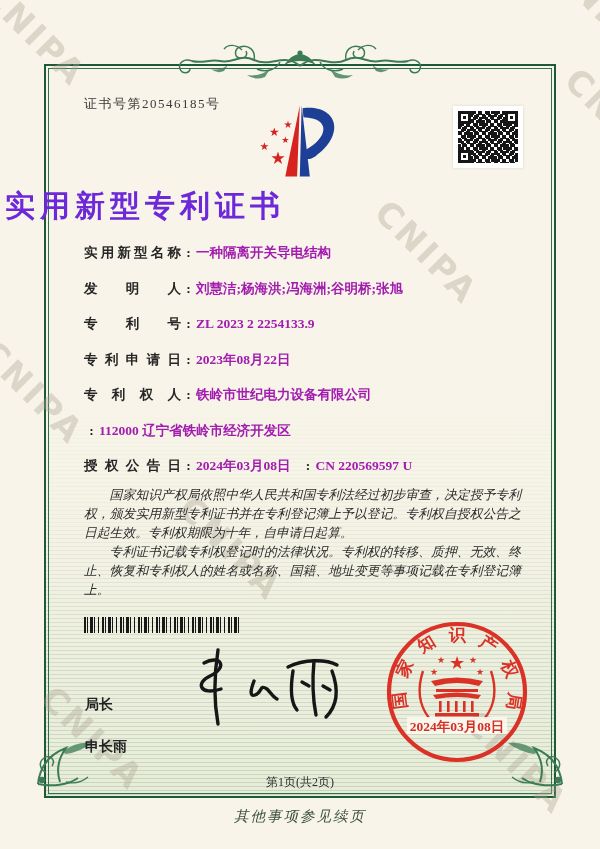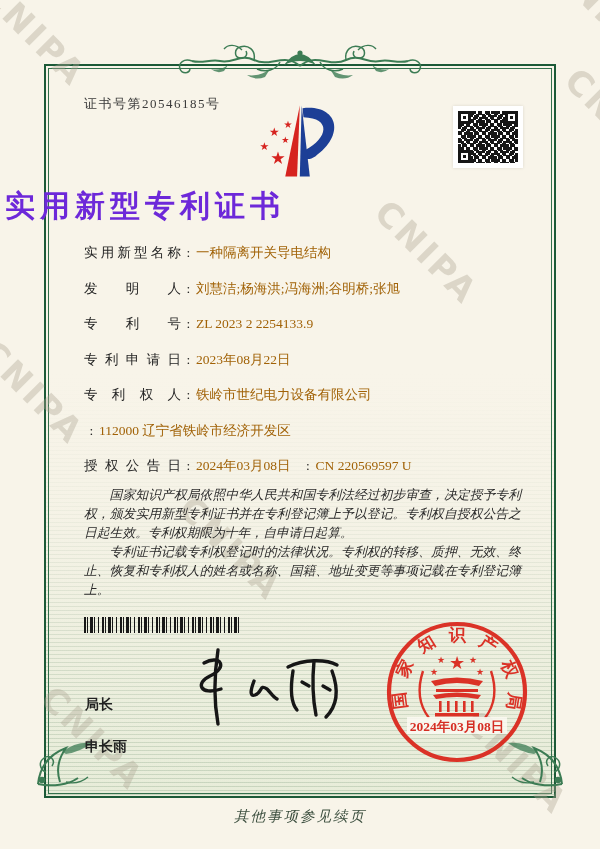--- a/index.html
+++ b/index.html
@@ -39,25 +39,25 @@
         repeating-conic-gradient(#161616 0% 25%, rgba(0,0,0,0) 0% 50%),
         repeating-conic-gradient(#161616 0% 25%, rgba(0,0,0,0) 0% 50%);
       background-size:8px 8px,6px 6px;}
   .qf{position:absolute;width:13px;height:13px;border:3px solid #161616;background:#fff;box-sizing:border-box;}
   .qf::after{content:"";position:absolute;inset:2px;background:#161616;}
   .qf-tl{left:0;top:0}.qf-tr{right:0;top:0}.qf-bl{left:0;bottom:0}
 
   .title{position:absolute;z-index:2;left:0;width:600px;top:186px;text-align:left;
       font-size:30px;font-weight:700;letter-spacing:5px;text-indent:5px;color:#6d28d9;}
 
-  .fields{position:absolute;z-index:2;left:84px;top:243px;width:438px;font-size:13.5px;color:#1e1e1e;}
+  .fields{position:absolute;z-index:2;left:84px;top:243px;width:438px;font-size:13.5px;color:#1e1e1e;font-weight:bold;}
   .frow{height:35.5px;line-height:19px;display:flex;}
   .flabel{display:inline-block;width:97px;text-align:justify;text-align-last:justify;color:#262626;flex:none;}
   .fcolon{display:inline-block;width:15px;text-align:center;flex:none;}
-  .fvalue{color:#a16207;}
+  .fvalue{color:#a21caf;}
   .fpair2{display:flex;margin-left:10px;}
   .flabel2{display:inline-block;width:88px;text-align:justify;text-align-last:justify;flex:none;}
 
   .paras{position:absolute;z-index:2;left:84px;top:486px;width:437px;font-size:12.8px;
       line-height:19px;color:#2a2a2a;font-style:italic;}
   .paras p{margin:0;text-indent:2em;text-align:justify;}
 
   .barcode{position:absolute;z-index:2;left:84px;top:617px;width:158px;height:16px;
       background:repeating-linear-gradient(90deg,#181818 0 2px,rgba(0,0,0,0) 2px 3px,
         #181818 3px 4px,rgba(0,0,0,0) 4px 6px,#181818 6px 9px,rgba(0,0,0,0) 9px 10px,
@@ -247,15 +247,16 @@
       <rect x="6" y="14" width="2.6" height="11"></rect>
       <rect x="14" y="14" width="2.6" height="11"></rect>
       <rect x="-22" y="26" width="44" height="3.5"></rect>
       <path d="M-34,-16 C-40,2 -38,18 -28,31" stroke="#da2318" stroke-width="2.4" fill="none"></path>
       <path d="M34,-16 C40,2 38,18 28,31" stroke="#da2318" stroke-width="2.4" fill="none"></path>
     </g>
     <rect x="25" y="100" width="100" height="17" fill="#fdfbf4" opacity="0.88"></rect>
     <text x="75" y="113.5" text-anchor="middle" font-size="13.5" font-weight="bold" fill="#d51f15">2024年03月08日</text>
   </svg>
 
+  <div class="page-no">第1页(共2页)</div>
   <div class="cont-note">其他事项参见续页</div>
 
 </div>
 
 </body></html>

